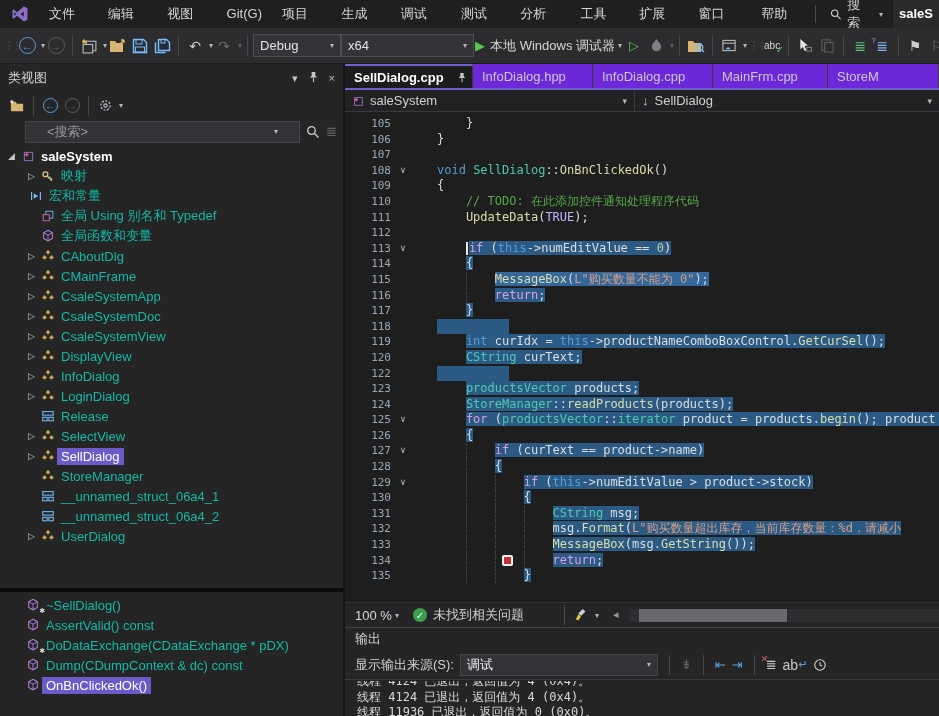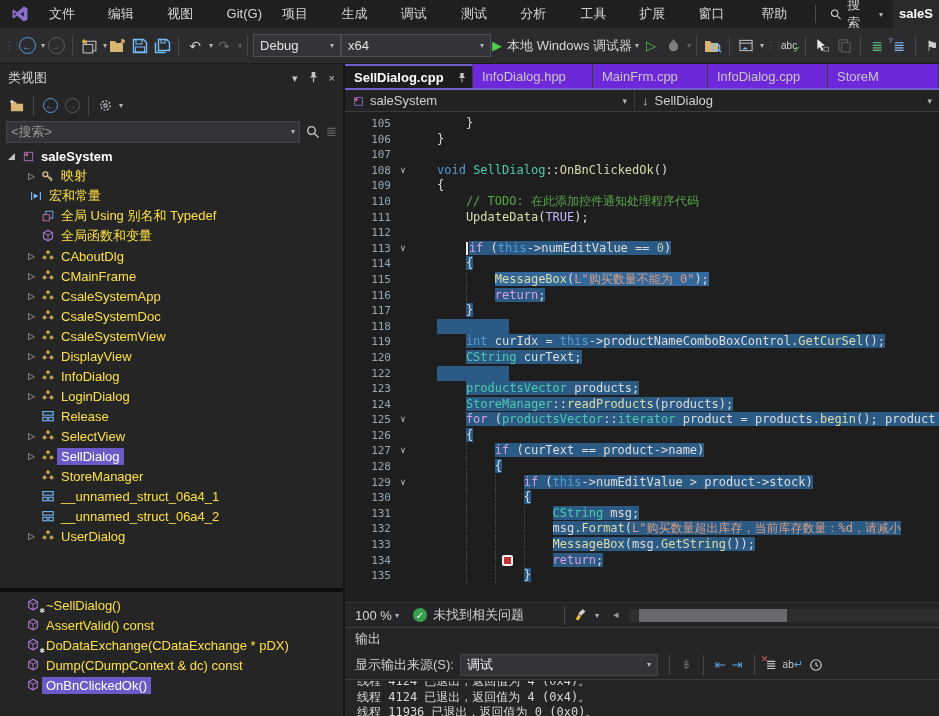--- a/index.html
+++ b/index.html
@@ -44,27 +44,27 @@
 
   
   #leftpanel { left:0; top:64px; width:343px; height:652px; background:#252526; }
   #vsplit { left:343px; top:64px; width:2px; height:652px; background:#141415; }
   .pheader { height:28px; display:flex; align-items:center; padding:0 8px; color:#d2d2d2; }
   .pheader .ttl { flex:1; }
   .pheader .hic { margin-left:10px; color:#c2c2c2; font-size:11px; }
   .ptoolbar { height:27px; display:flex; align-items:center; padding-left:6px; }
   .psearch { height:25px; display:flex; align-items:center; padding:0 6px; gap:6px; }
   .searchbox { flex:1; height:22px; background:#333338; border:1px solid #434349;
-    display:flex; align-items:center; padding:0 4px; color:#9a9a9a; }
+    display:flex; align-items:center; padding:0 21px; color:#9a9a9a;margin-left:19px; }
   .searchbox .sv { flex:1; }
   #ptree { position:absolute; top:80px; left:0; right:0; height:444px; overflow:hidden; padding-top:2px; }
   .tree-row { height:20px; display:flex; align-items:center; white-space:nowrap; }
   .expander { width:15px; flex:none; text-align:center; color:#c7c7c7; font-size:9px; }
   .ticon { width:18px; flex:none; display:inline-flex; align-items:center; justify-content:center; position:relative; }
-  .tlabel { padding:1px 4px; color:#fde047; }
+  .tlabel { padding:1px 4px; color:#14b8a6; }
   .tlabel.boldrow { font-weight:bold; color:#ffffff; }
   .tlabel.selrow { background:#6a5bc8; color:#ffffff; }
   #psplit { position:absolute; top:524px; left:0; right:0; height:4px; background:#0c0c0c; }
   #pmembers { position:absolute; top:528px; left:0; right:0; bottom:0; overflow:hidden; padding-top:3px; }
   .mem-row { height:20px; display:flex; align-items:center; padding-left:24px; white-space:nowrap; }
   .badge { position:absolute; right:-3px; bottom:-3px; font-size:7px; color:#d8d8d8; }
 
   
   #editor { left:345px; top:64px; width:594px; height:652px; background:#1e1e1e; }
   #tabstrip { height:26px; background:#2d2d30; display:flex; border-bottom:2px solid #7160c9; }
@@ -203,21 +203,21 @@
   <span class="tbtn toolico">↶</span>
   <span class="caret-down">▾</span>
   <span class="tbtn toolico dim">↷</span>
   <span class="caret-down dim">▾</span>
   <span class="sep-v"></span>
   <span class="combo" style="width:88px;">
     <span class="cv">Debug</span>
       <span class="caret-down">▾</span>
   </span>
   <span style="width:6px;"></span>
-  <span class="combo" style="width:150px;">
+  <span class="combo" style="width:133px;">
     <span class="cv">x64</span>
       <span class="caret-down">▾</span>
   </span>
   <span style="width:8px;"></span>
   <span class="tbtn">
     <span class="run-green">▶</span>
     <span style="margin-left:5px;color:#d6d6d6;white-space:nowrap;">本地 Windows 调试器</span>
     <span class="caret-down">▾</span>
   </span>
   <span class="tbtn play-outline">▷</span>
@@ -627,25 +627,25 @@
           <svg width="10" height="11" viewBox="0 0 12 13">
             <path d="M4 1h4v4l2 2H2l2-2z" fill="#c8c8c8"></path>
             <rect x="5.4" y="7.5" width="1.2" height="4.5" fill="#c8c8c8"></rect>
           </svg>
         </span>
         <span class="tab-ico">×</span>
       </div>
       <div class="tab" style="width: 120px;">
         <span class="tab-label">InfoDialog.hpp</span>
       </div>
+      <div class="tab" style="width: 120px;">
+        <span class="tab-label">InfoDialog.cpp</span>
+      </div>
       <div class="tab" style="width: 115px;">
         <span class="tab-label">MainFrm.cpp</span>
-      </div>
-      <div class="tab" style="width: 120px;">
-        <span class="tab-label">InfoDialog.cpp</span>
       </div>
       <div class="tab" style="flex: 1 1 0%;">
         <span class="tab-label">StoreM</span>
       </div>
     </div>
   <div id="navbar">
     <div class="navseg left">
       <svg width="12" height="12" viewBox="0 0 14 14">
         <rect x="3" y="3" width="9" height="9" fill="none" stroke="#9a70c8"></rect>
         <path d="M3 5.5h4 M5 3.5v4" stroke="#e05fa0" stroke-width="1.4"></path>
@@ -724,21 +724,21 @@
       <span class="sep-v"></span>
       <span class="outico dim">⇟</span>
       <span class="sep-v"></span>
       <span class="blue-arr">⇤</span>
       <span class="blue-arr">⇥</span>
       <span class="sep-v"></span>
       <span class="outico">
           <span style="position:relative;">≣<span style="position:absolute;left:-5px;top:-3px;color:#d06060;font-size:9px;">✕</span></span>
         </span>
       <span class="outico">
-          <span style="font-size:10px;">ab</span>
+          <span style="font-size:14px;">ab</span>
           <span class="blue-arr" style="font-size:11px;">↵</span>
         </span>
       <span class="outico">
         <svg width="14" height="14" viewBox="0 0 16 16">
             <circle cx="8" cy="8" r="6" fill="none" stroke="#cfcfcf" stroke-width="1.3"></circle>
             <path d="M8 4.5V8l2.5 1.5" fill="none" stroke="#cfcfcf" stroke-width="1.2"></path>
           </svg>
       </span>
     </div>
     <div id="outlines">

